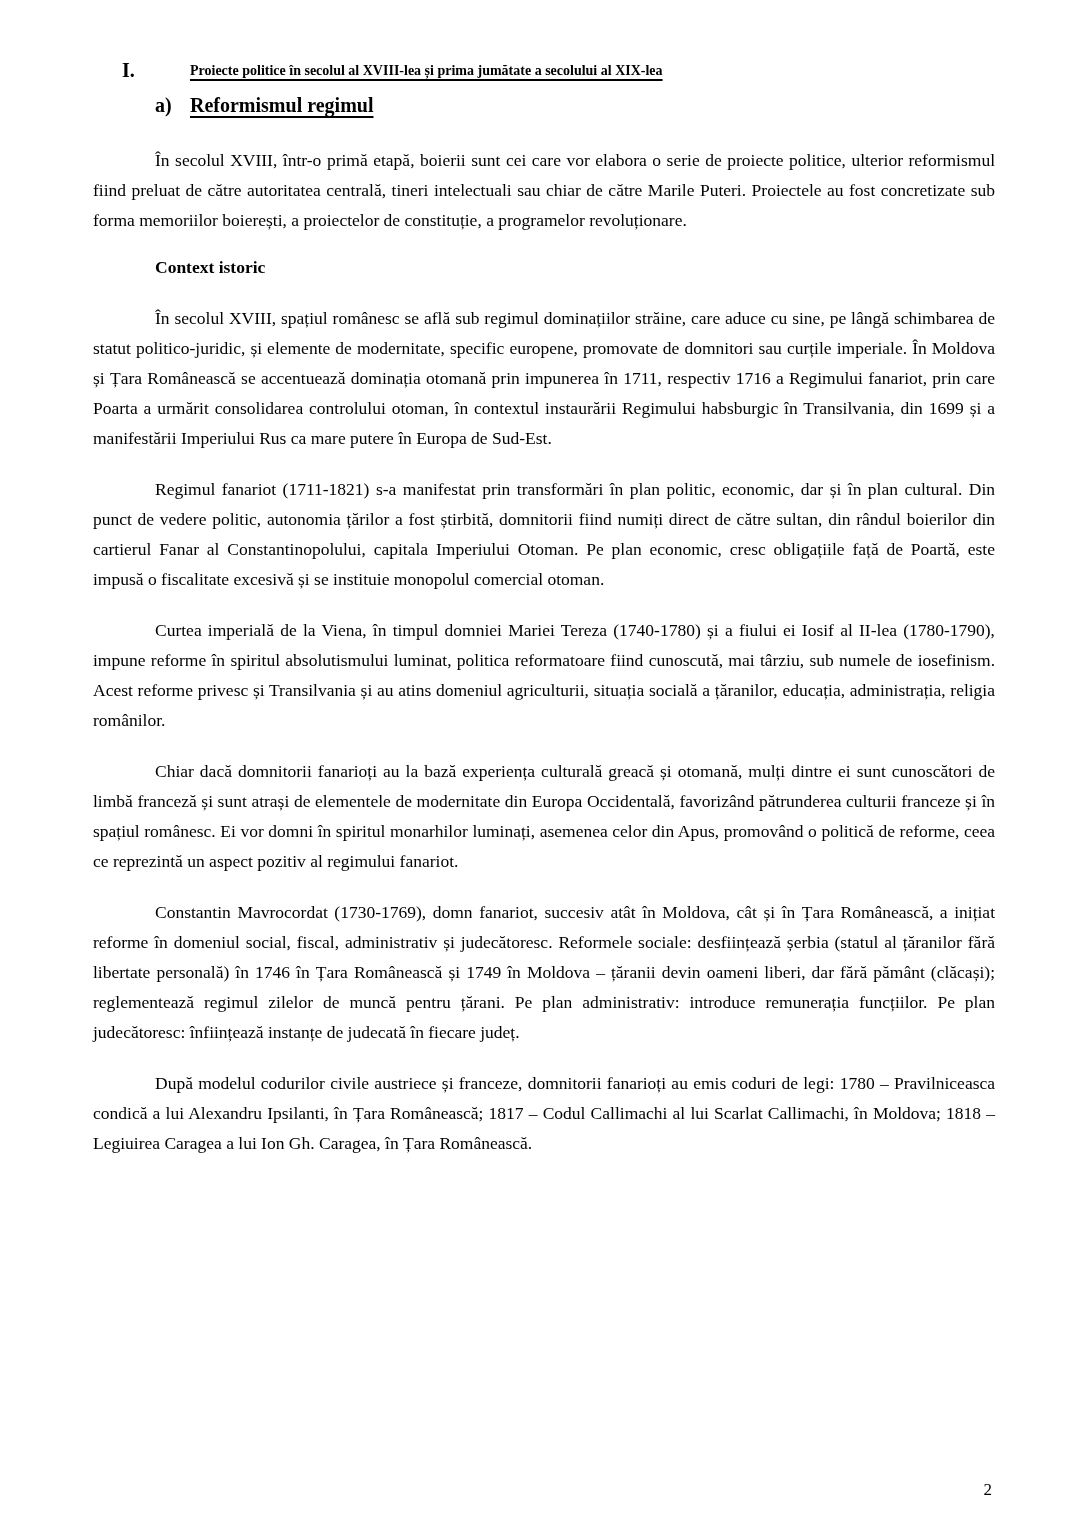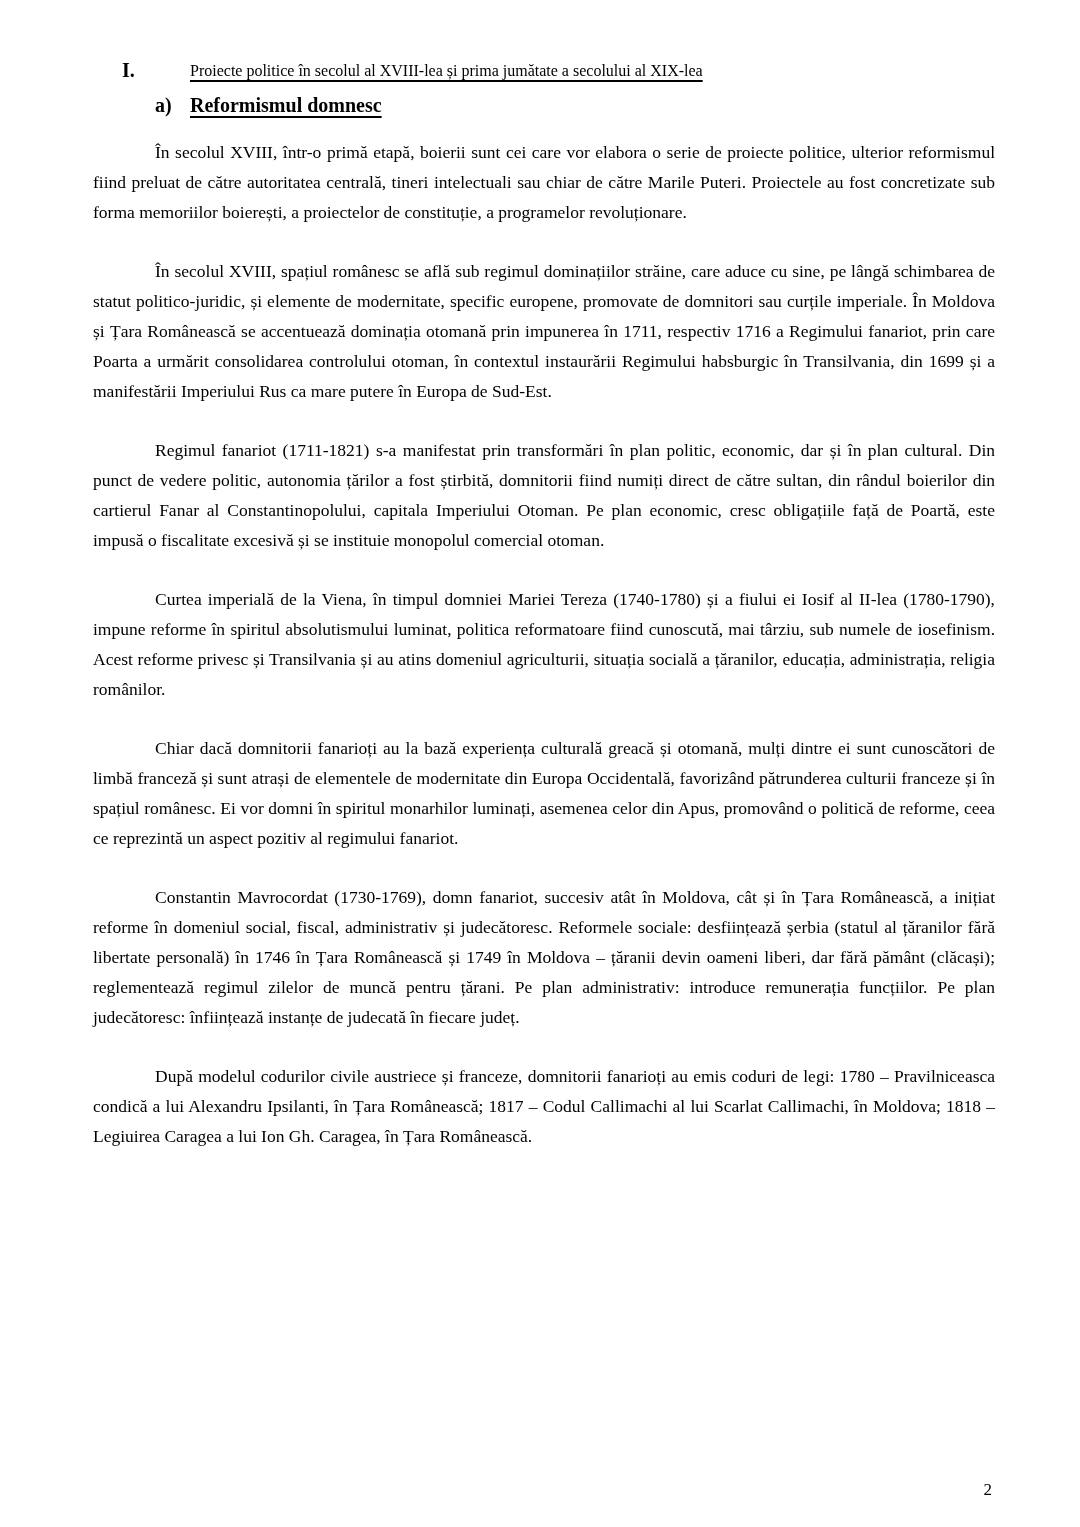--- a/index.html
+++ b/index.html
@@ -21,45 +21,45 @@
     align-items: flex-start;
     font-weight: bold;
     font-size: 20px;
     line-height: 33px;
   }
   .title-num {
     flex: 0 0 97px;
     padding-left: 29px;
   }
   .title-text {
-    font-size: 16px;
-    font-weight: normal;
+    font-size: 14px;
+    font-weight: bold;
     max-width: 800px;
   }
   .sect-row {
     display: flex;
     align-items: flex-start;
     font-weight: bold;
     font-size: 20px;
     line-height: 32px;
     margin: 2px 0 0 62px;
   }
   .sect-num { flex: 0 0 35px; }
   .sect-text { font-size: 20px; font-weight: bold; }
   .u {
     text-decoration: underline;
     text-decoration-thickness: 2px;
     text-underline-offset: 4px;
   }
   .para {
     text-align: justify;
     text-indent: 62px;
-    margin-top: 29px;
+    margin-top: 21px;
   }
-  .para.first { margin-top: 16px; }
+  .para.first { margin-top: 24px; }
   .subhead {
     font-size: 17.5px;
     font-weight: bold;
     margin: 17px 0 0 62px;
     line-height: 30px;
   }
   .b { font-weight: normal; }
   .i { }
   .page-number {
     position: absolute;
@@ -73,25 +73,26 @@
 
 <div class="page">
 
   <header class="title-row">
     <span class="title-num">I.</span>
     <h1 class="title-text u">Proiecte politice în secolul al XVIII-lea și prima jumătate a secolului al XIX-lea</h1>
   </header>
 
   <div class="sect-row">
     <span class="sect-num">a)</span>
-    <h2 class="sect-text u">Reformismul domnesc</h2>
+    <h2 class="sect-text u">Reformismul regimul</h2>
   </div>
 
   <p class="para first">În secolul XVIII, într-o primă etapă, boierii sunt cei care vor elabora o serie de proiecte politice, ulterior reformismul fiind preluat de către autoritatea centrală, tineri intelectuali sau chiar de către Marile Puteri. Proiectele au fost concretizate sub forma memoriilor boierești, a proiectelor de constituție, a programelor revoluționare.</p>
 
+  <h3 class="subhead">Context istoric</h3>
 
   <p class="para">În secolul XVIII, spațiul românesc se află sub regimul dominațiilor străine, care aduce cu sine, pe lângă schimbarea de statut politico-juridic, și elemente de modernitate, specific europene, promovate de domnitori sau curțile imperiale. În Moldova și Țara Românească se accentuează dominația otomană prin impunerea în 1711, respectiv 1716 a Regimului fanariot, prin care Poarta a urmărit consolidarea controlului otoman, în contextul instaurării Regimului habsburgic în Transilvania, din 1699 și a manifestării Imperiului Rus ca mare putere în Europa de Sud-Est.</p>
 
   <p class="para"><span class="b">Regimul fanariot (1711-1821)</span><span> s-a manifestat prin transformări în plan politic, economic, dar și în plan cultural. Din punct de vedere politic, autonomia țărilor a fost știrbită, domnitorii fiind numiți direct de către sultan, din rândul boierilor din cartierul Fanar al Constantinopolului, capitala Imperiului Otoman. Pe plan economic, cresc obligațiile față de Poartă, este impusă o fiscalitate excesivă și se instituie monopolul comercial otoman.</span></p>
 
   <p class="para"><span>Curtea imperială de la Viena, în timpul domniei Mariei Tereza (1740-1780) și a fiului ei Iosif al II-lea (1780-1790), impune reforme în spiritul absolutismului luminat, politica reformatoare fiind cunoscută, mai târziu, sub numele de </span><span class="i">iosefinism</span><span>. Acest reforme privesc și Transilvania și au atins domeniul agriculturii, situația socială a țăranilor, educația, administrația, religia românilor.</span></p>
 
 
   <p class="para">Chiar dacă domnitorii fanarioți au la bază experiența culturală greacă și otomană, mulți dintre ei sunt cunoscători de limbă franceză și sunt atrași de elementele de modernitate din Europa Occidentală, favorizând pătrunderea culturii franceze și în spațiul românesc. Ei vor domni în spiritul monarhilor luminați, asemenea celor din Apus, promovând o politică de reforme, ceea ce reprezintă un aspect pozitiv al regimului fanariot.</p>
 

